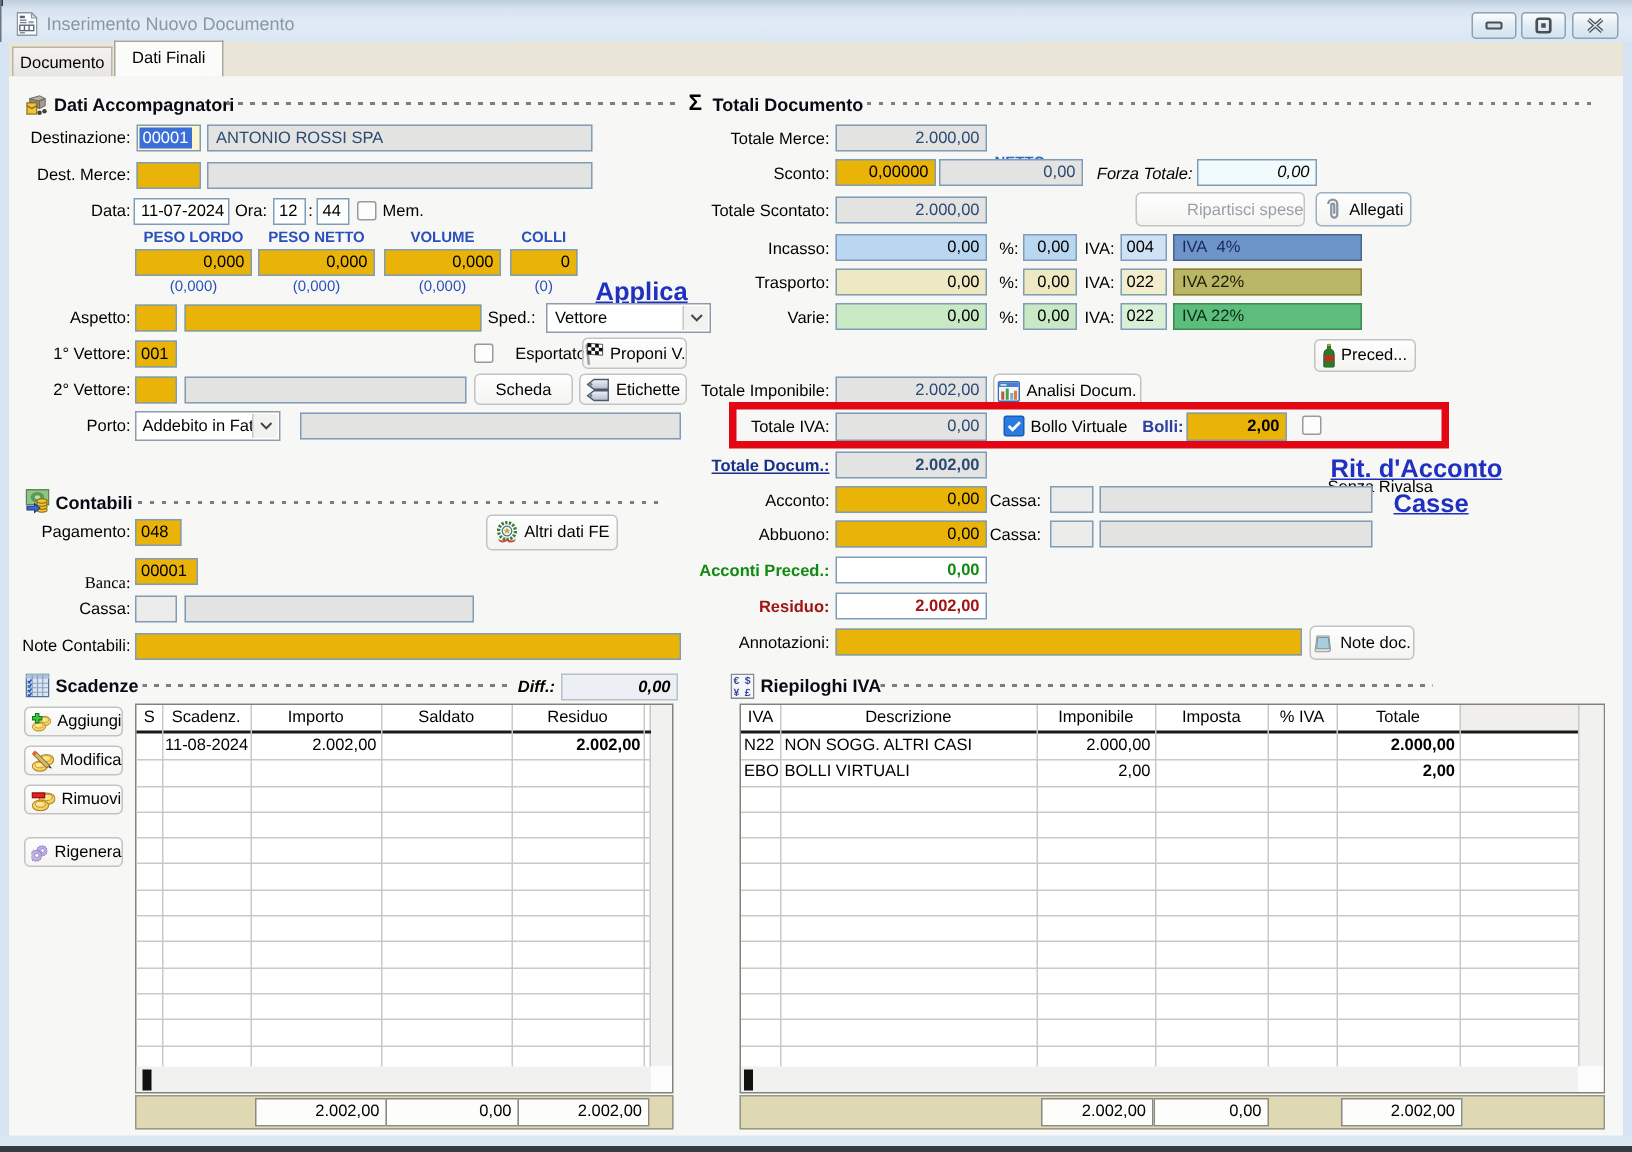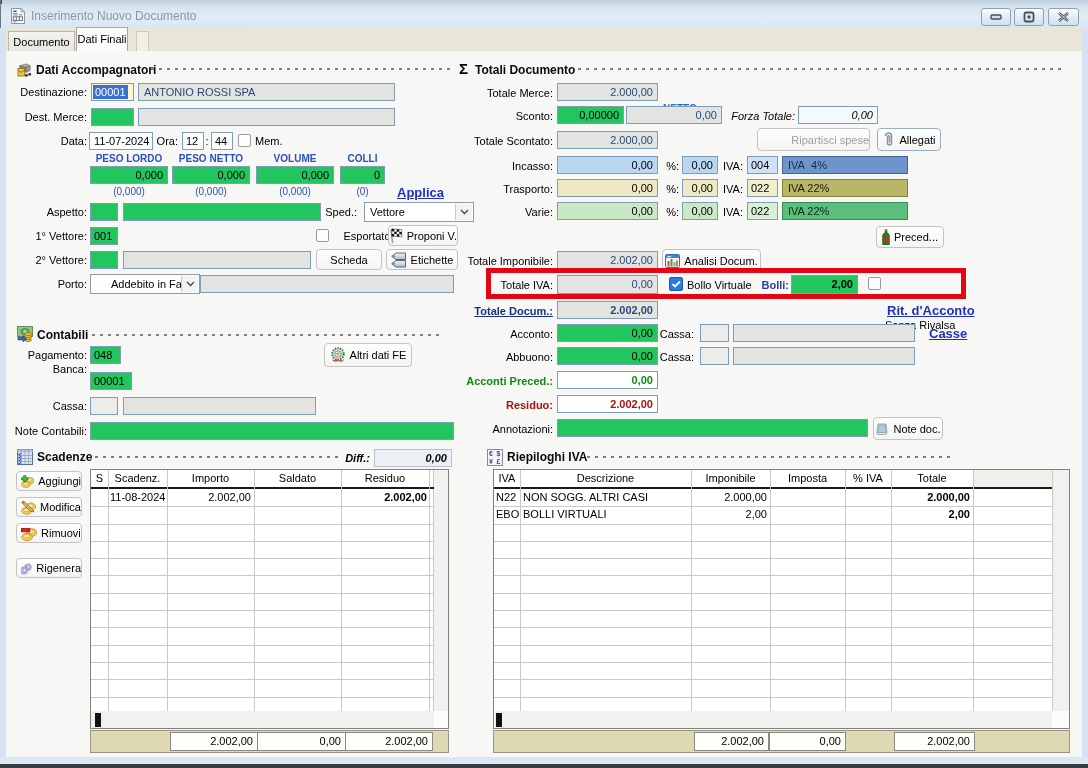--- a/index.html
+++ b/index.html
@@ -3,29 +3,29 @@
 <meta charset="utf-8">
 <style>
 * { margin:0; padding:0; box-sizing:border-box; }
 html,body { width:1088px; height:768px; overflow:hidden; }
 body { font-family:"Liberation Sans", sans-serif; position:relative; background:#f7f7f5; }
 #win { position:absolute; left:0; top:0; width:1088px; height:768px; }
 .abs { position:absolute; }
 .lbl { position:absolute; font-size:11px; color:#000; text-align:right; line-height:18px; white-space:nowrap; }
 .fld { position:absolute; border:1px solid #7f9db9; font-size:11px; color:#2a4a75; line-height:16px; white-space:nowrap; overflow:hidden; }
 .num { text-align:right; padding-right:4px; }
-.cyan { background:#22c55e; }
+.cyan { background:#eab308; }
 .gray { background:#e3e3e2; color:#2a4a75; }
 .dis  { background:#ececea; }
 .wht  { background:#fdfefe; }
 .btn { position:absolute; background:linear-gradient(#fefefe,#f4f4f2); border:1px solid #c3c3c3; border-radius:4px; font-size:11px; color:#000; display:flex; align-items:center; justify-content:center; gap:4px; white-space:nowrap; }
 .sect { position:absolute; font-size:12px; font-weight:bold; color:#0a0a14; white-space:nowrap; }
 .dash { position:absolute; height:2px; background:repeating-linear-gradient(90deg,#7d7d7d 0 3px,transparent 3px 8px); }
 .bluhead { position:absolute; font-size:10px; font-weight:bold; color:#2a50bb; text-align:center; }
-.link { position:absolute; font-size:13px; font-weight:bold; color:#2030c0; text-decoration:underline; white-space:nowrap; }
+.link { position:absolute; font-size:17px; font-weight:bold; color:#2030c0; text-decoration:underline; white-space:nowrap; }
 .cb { position:absolute; width:13px; height:13px; background:#fdfdfd; border:1px solid #9a9a9a; border-radius:2px; }
 .gline { position:absolute; background:#c9c9c5; }
 .grow { position:absolute; font-size:11px; color:#000; line-height:17px; white-space:nowrap; }
 .combo { position:absolute; background:#fff; border:1px solid #8d9bac; font-size:11px; color:#000; }
 .combo .arr { position:absolute; right:1px; top:1px; bottom:1px; width:17px; background:#f2f2f0; border-left:1px solid #c8c8c8; display:flex; align-items:center; justify-content:center; }
 svg { display:block; }
 </style>
 </head>
 <body>
 <div id="win">
@@ -68,21 +68,21 @@
         <path d="M10 4 L19 12 M19 4 L10 12" stroke="#e8edf2" stroke-width="0.9"></path>
       </svg>
     </div>
 <style>
 .wbtn { background:linear-gradient(#fbfdfe,#e2ecf5 50%,#d3e2ef); border:1px solid #8fa1b5; border-radius:3px; display:flex; align-items:center; justify-content:center; }
 </style>
 
 <div class="abs" style="left:6px;top:28px;width:1076px;height:23px;background:#e9e6d8;"></div>
 <div class="abs" style="left:136px;top:31px;width:13px;height:20px;background:#f1efe6;border:1px solid #cdc9ba;border-bottom:none;"></div>
 <div class="abs" style="left:8px;top:31px;width:67px;height:20px;background:linear-gradient(#f4f3f0,#e6e5e1);border:1px solid #bab6aa;border-bottom:none;font-size:11px;text-align:center;line-height:20px;">Documento</div>
-<div class="abs" style="left:76px;top:27px;width:52px;height:24px;background:#fbfbfa;border:1px solid #a9a69a;border-bottom:none;font-size:11px;text-align:center;line-height:23px;">Dati Finali</div>
+<div class="abs" style="left:76px;top:27px;width:73px;height:24px;background:#fbfbfa;border:1px solid #a9a69a;border-bottom:none;font-size:11px;text-align:center;line-height:23px;">Dati Finali</div>
 
 <div class="abs" style="left:6px;top:51px;width:1076px;height:706px;background:#f7f7f5;"></div>
 
 <div class="abs" style="left:0;top:28px;width:6px;height:740px;background:#d5e3f2;"></div>
 <div class="abs" style="left:1082px;top:28px;width:6px;height:740px;background:#d5e3f2;"></div>
 <div class="abs" style="left:0;top:757px;width:1088px;height:8px;background:#dbe7f3;"></div>
 <div class="abs" style="left:0;top:764px;width:1088px;height:4px;background:#363b41;"></div>
 
 <div class="abs" style="left:17px;top:62px;">
 <svg width="15" height="15" viewBox="0 0 16 16">
@@ -175,21 +175,21 @@
         </defs>
         <path d="M5 1 h9.5 v6.5 h-9.5 l-4.3 -3.25 z" fill="url(#tg)" stroke="#4a5a6e" stroke-width="0.9"></path>
         <circle cx="3" cy="4.2" r="0.9" fill="#6a7a8e"></circle>
         <path d="M5 8.5 h9.5 v6.5 h-9.5 l-4.3 -3.25 z" fill="url(#tg)" stroke="#4a5a6e" stroke-width="0.9"></path>
         <circle cx="3" cy="11.7" r="0.9" fill="#6a7a8e"></circle>
       </svg>
 <span>Etichette</span>
     </div>
 
 <div class="lbl" style="left:0;top:275px;width:87px;">Porto:</div>
-<div class="combo" style="left:90px;top:274px;width:110px;height:20px;line-height:18px;padding-left:20px;">Addebito in Fatt.<span class="arr">
+<div class="combo" style="left:90px;top:274px;width:97px;height:20px;line-height:18px;padding-left:4px;">Addebito in Fatt.<span class="arr">
         <svg width="9" height="6" viewBox="0 0 9 6">
           <path d="M1 1 l3.5 3.5 L8 1" fill="none" stroke="#444" stroke-width="1.3"></path>
         </svg>
       </span></div>
 <div class="fld gray" style="left:200px;top:275px;width:254px;height:18px;"></div>
 
 <div class="abs" style="left:17px;top:326px;">
 <svg width="16" height="16" viewBox="0 0 16 16">
 <rect x="0.5" y="0.5" width="15" height="10" fill="#8fc487" stroke="#4a7a44" stroke-width="0.8"></rect>
 <ellipse cx="8" cy="5.5" rx="4.5" ry="3.5" fill="#5a9a52"></ellipse>
@@ -211,21 +211,21 @@
 <div class="btn" style="left:324px;top:343px;width:88px;height:24px;">
 <svg width="16" height="16" viewBox="0 0 16 16">
 <circle cx="8" cy="7" r="5.6" fill="none" stroke="#3a7a3a" stroke-width="2.2" stroke-dasharray="1.5 1"></circle>
 <circle cx="8" cy="7" r="3.2" fill="#eef4ee" stroke="#4a6a8a" stroke-width="0.8"></circle>
 <path d="M8 4.6 l0.7 1.5 1.6 .1 -1.2 1 .4 1.6 -1.5 -.9 -1.5 .9 .4 -1.6 -1.2 -1 1.6 -.1 z" fill="#c8a830"></path>
 <path d="M2 12 q3 2.5 6 0 q3 2.5 6 0 l-1 2 q-2.5 1.5 -5 -0.3 q-2.5 1.8 -5 .3 z" fill="#c05040"></path>
 </svg>
 <span>Altri dati FE</span>
     </div>
 
-<div class="lbl" style="left:0;top:360px;width:87px;">Banca:</div>
+<div class="lbl" style="left:0;top:380px;width:87px;font-family:Liberation Serif, serif;">Banca:</div>
 <div class="fld cyan" style="left:90px;top:372px;width:42px;height:18px;color:#000;padding-left:3px;">00001</div>
 
 <div class="lbl" style="left:0;top:397px;width:87px;">Cassa:</div>
 <div class="fld dis" style="left:90px;top:397px;width:28px;height:18px;"></div>
 <div class="fld gray" style="left:123px;top:397px;width:193px;height:18px;"></div>
 
 <div class="lbl" style="left:0;top:422px;width:87px;">Note Contabili:</div>
 <div class="fld cyan" style="left:90px;top:422px;width:364px;height:18px;"></div>
 
 <div class="abs" style="left:17px;top:449px;">

